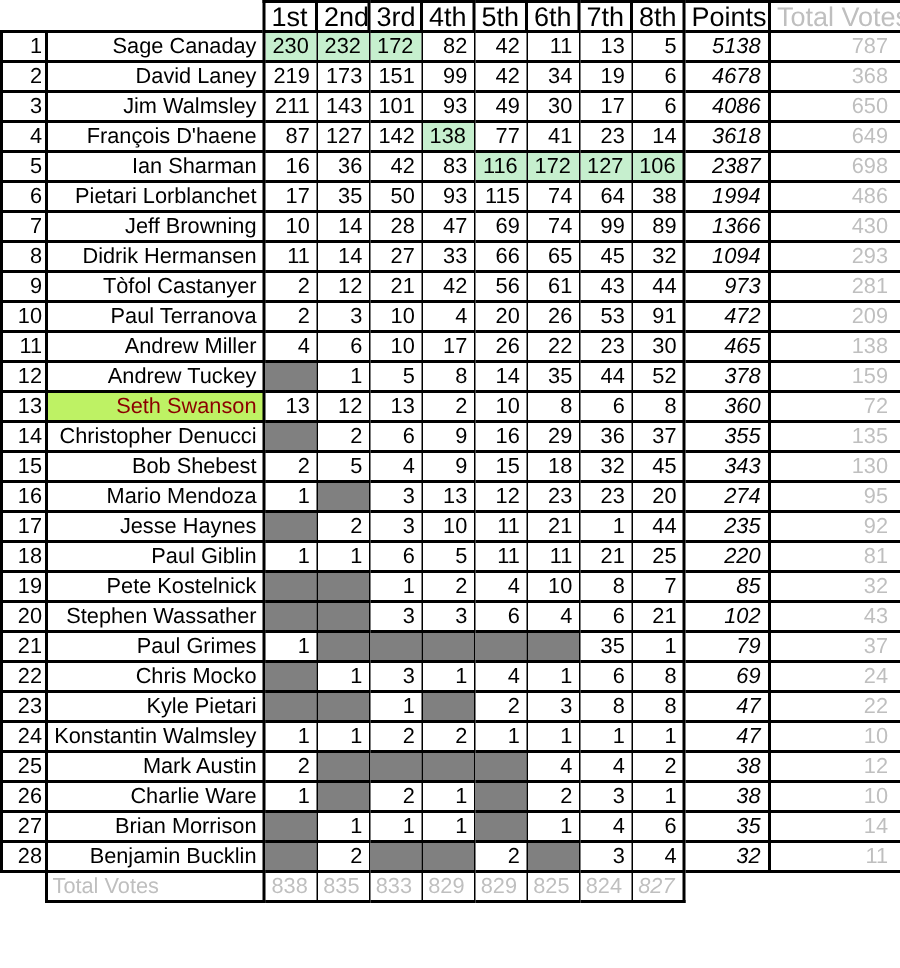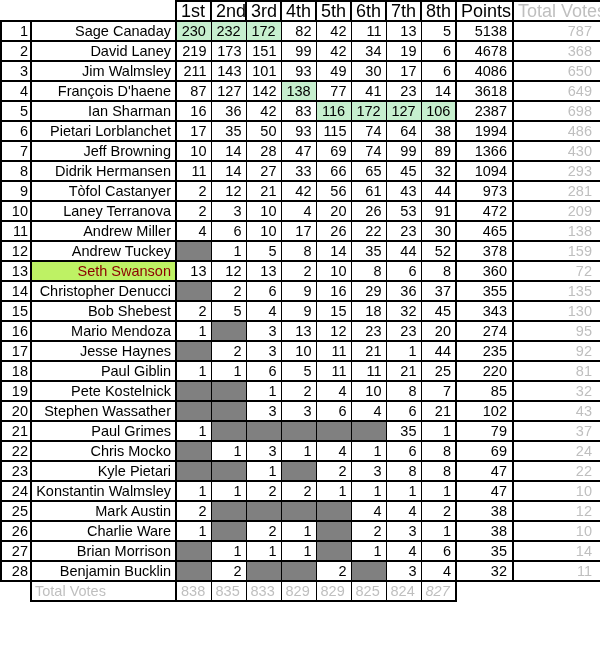--- a/index.html
+++ b/index.html
@@ -47,20 +47,21 @@
     border: 1px solid #000000;
     border-top-width: 2px;
     border-bottom-width: 2px;
     text-align: right;
     padding-right: 4px;
   }
   .points {
     border: 2px solid #000000;
     text-align: right;
     padding-right: 5px;
+    font-style: italic;
   }
   .tvotes {
     border: 2px solid #000000;
     text-align: right;
     padding-right: 8px;
     color: #BFBFBF;
     margin-left: 28px;
   }
   .grayfill { background: #808080; }
   .green { background: #C6EFCE; text-align: center; }
@@ -236,21 +237,21 @@
         <td class="vote">42</td>
         <td class="vote">56</td>
         <td class="vote">61</td>
         <td class="vote">43</td>
         <td class="vote">44</td>
         <td class="points">973</td>
         <td class="tvotes">281</td>
       </tr>
       <tr>
         <td class="rank">10</td>
-        <td class="name">Laney Terranova</td>
+        <td class="name">Paul Terranova</td>
         <td class="vote">2</td>
         <td class="vote">3</td>
         <td class="vote">10</td>
         <td class="vote">4</td>
         <td class="vote">20</td>
         <td class="vote">26</td>
         <td class="vote">53</td>
         <td class="vote">91</td>
         <td class="points">472</td>
         <td class="tvotes">209</td>

